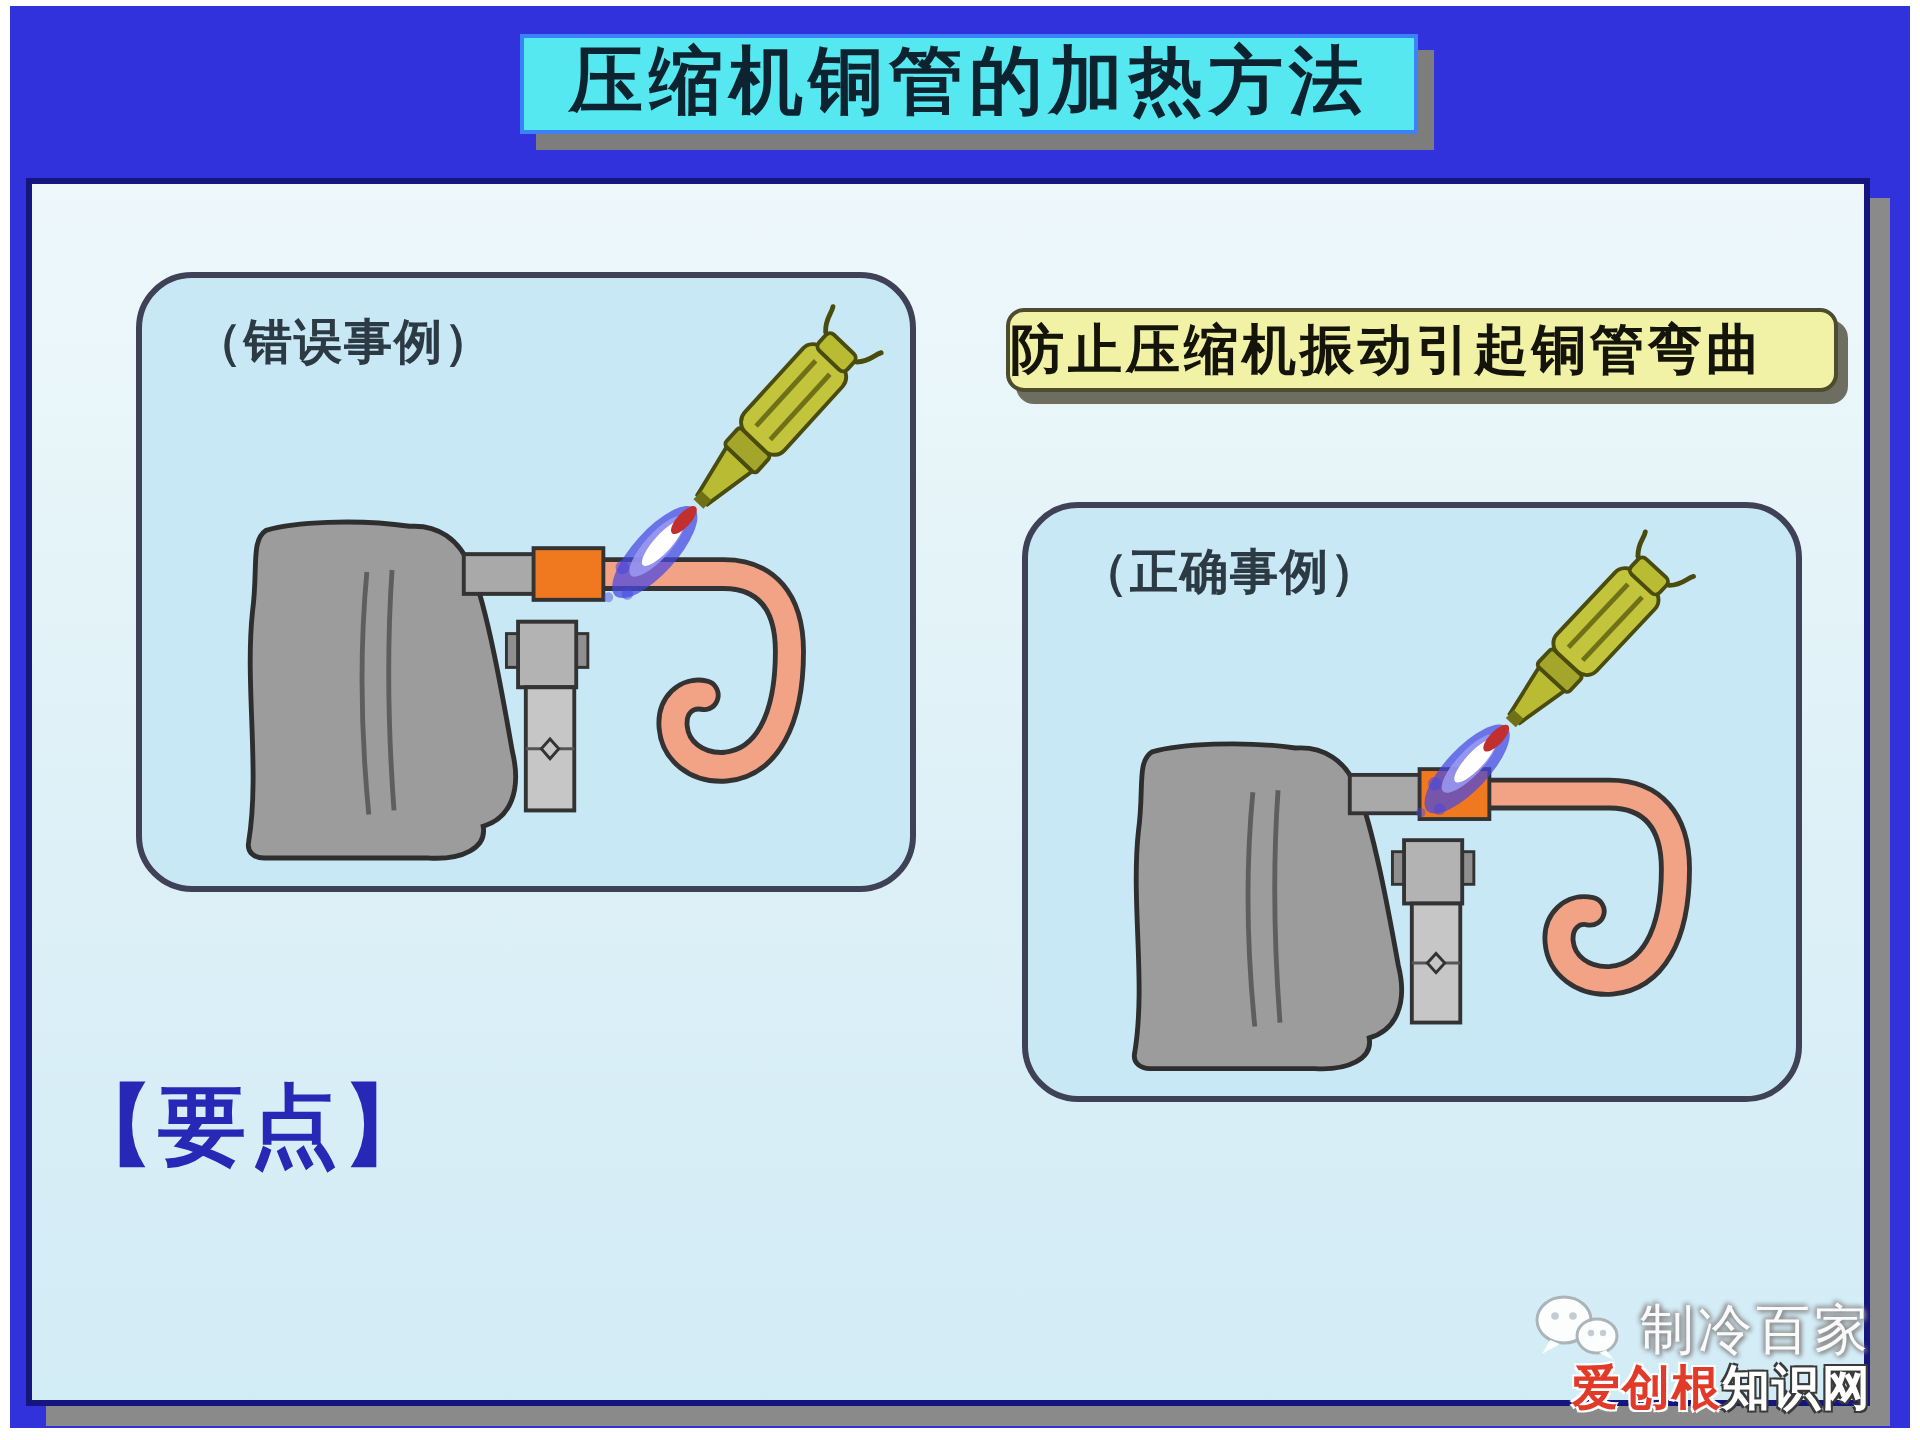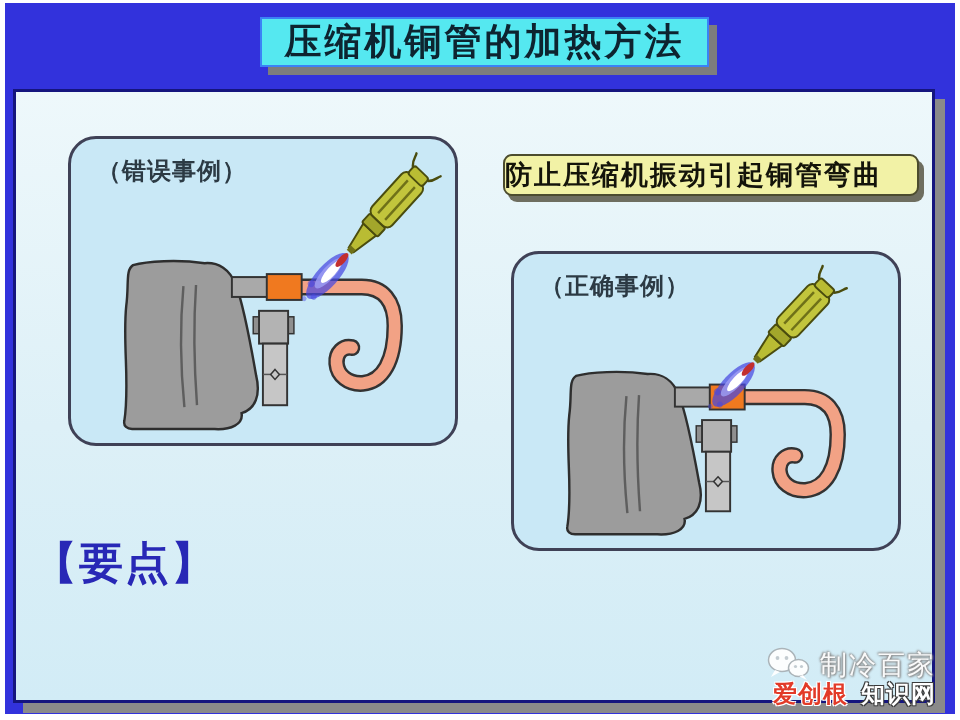--- a/index.html
+++ b/index.html
@@ -66,21 +66,21 @@
   
   .watermark{position:absolute;right:-4px;bottom:-10px;text-align:right;
     font-family:"Liberation Sans","DejaVu Sans",sans-serif;}
   .wm-row1{display:flex;align-items:center;justify-content:flex-end;gap:8px;}
   .wm-brand{
     font-size:27px;letter-spacing:2px;color:rgba(255,255,255,0.95);
     text-shadow:1px 1px 2px #8b8b8b,-1px -1px 2px #9a9a9a,0 0 3px #777;
   }
   .wm-row2{margin-top:-6px;font-size:24px;font-weight:bold;letter-spacing:1px;}
   .wm-red{color:#e23a28;text-shadow:1px 1px 0 #fff,-1px -1px 0 #fff,1px -1px 0 #fff,-1px 1px 0 #fff;font-family:Liberation Serif, serif;}
-  .wm-white{color:#ffffff;text-shadow:1px 1px 0 #3a3a3a,-1px -1px 0 #3a3a3a,1px -1px 0 #3a3a3a,-1px 1px 0 #3a3a3a;margin-left:13px;}
+  .wm-white{color:#ffffff;text-shadow:1px 1px 0 #3a3a3a,-1px -1px 0 #3a3a3a,1px -1px 0 #3a3a3a,-1px 1px 0 #3a3a3a;}
 </style>
 </head>
 <body>
 
 <div class="frame">
 
   <div class="title-box">
     <span>压缩机铜管的加热方法</span>
   </div>
 

